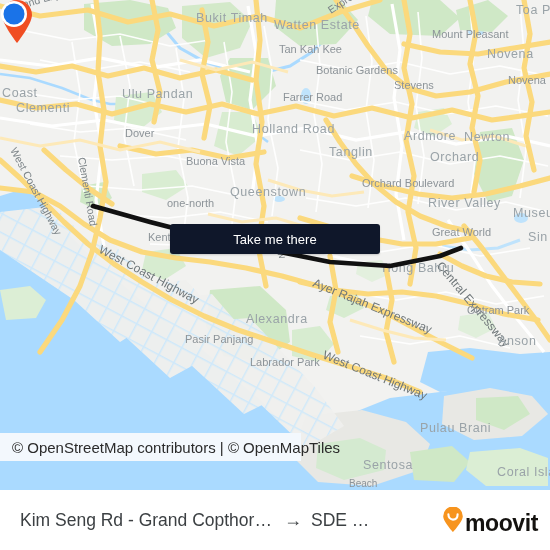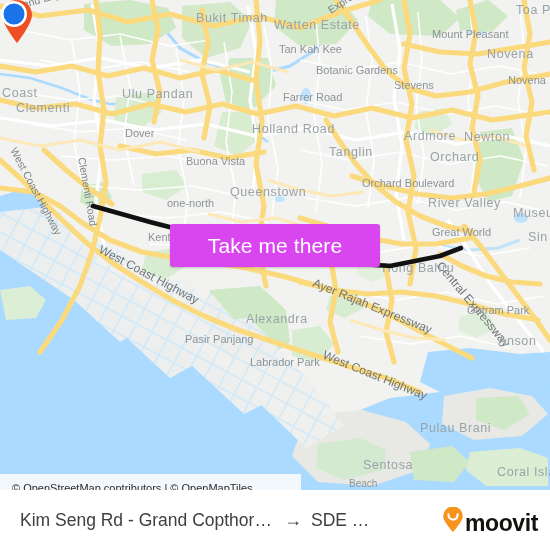--- a/index.html
+++ b/index.html
@@ -24,34 +24,34 @@
 
   
   .route{position:absolute;left:0;top:0;width:550px;height:490px;pointer-events:none;}
 
   
   .marker{position:absolute;left:76px;top:166px;width:34px;height:44px;}
   .dest-dot{position:absolute;left:449px;top:233px;width:28px;height:28px;}
 
   
   .cta{
-    position:absolute;left:170px;top:224px;width:210px;height:43px;
-    background:#d946ef;border:none;border-radius:3px;
-    color:#fff;font-size:21px;font-family:"Liberation Sans",sans-serif;
+    position:absolute;left:170px;top:224px;width:210px;height:30px;
+    background:#0f172a;border:none;border-radius:3px;
+    color:#fff;font-size:13px;font-family:"Liberation Sans",sans-serif;
     display:flex;align-items:center;justify-content:center;
     cursor:pointer;box-shadow:0 1px 2px rgba(0,0,0,.18);
     letter-spacing:.1px;
   }
 
   
   .attrib{
-    position:absolute;left:0;top:474px;height:28px;width:301px;
+    position:absolute;left:0;top:433px;height:28px;width:301px;
     background:#f3f8fd;display:flex;align-items:center;
     padding-left:12px;box-sizing:border-box;
-    font-size:11px;color:#2b2b2b;font-family:"Liberation Sans",sans-serif;
+    font-size:15px;color:#2b2b2b;font-family:"Liberation Sans",sans-serif;
     white-space:nowrap;
   }
 
   
   .footer{
     position:absolute;left:0;top:490px;width:550px;height:60px;
     background:#fff;display:flex;align-items:center;
   }
   .footer-route{
     display:flex;align-items:center;gap:9px;

